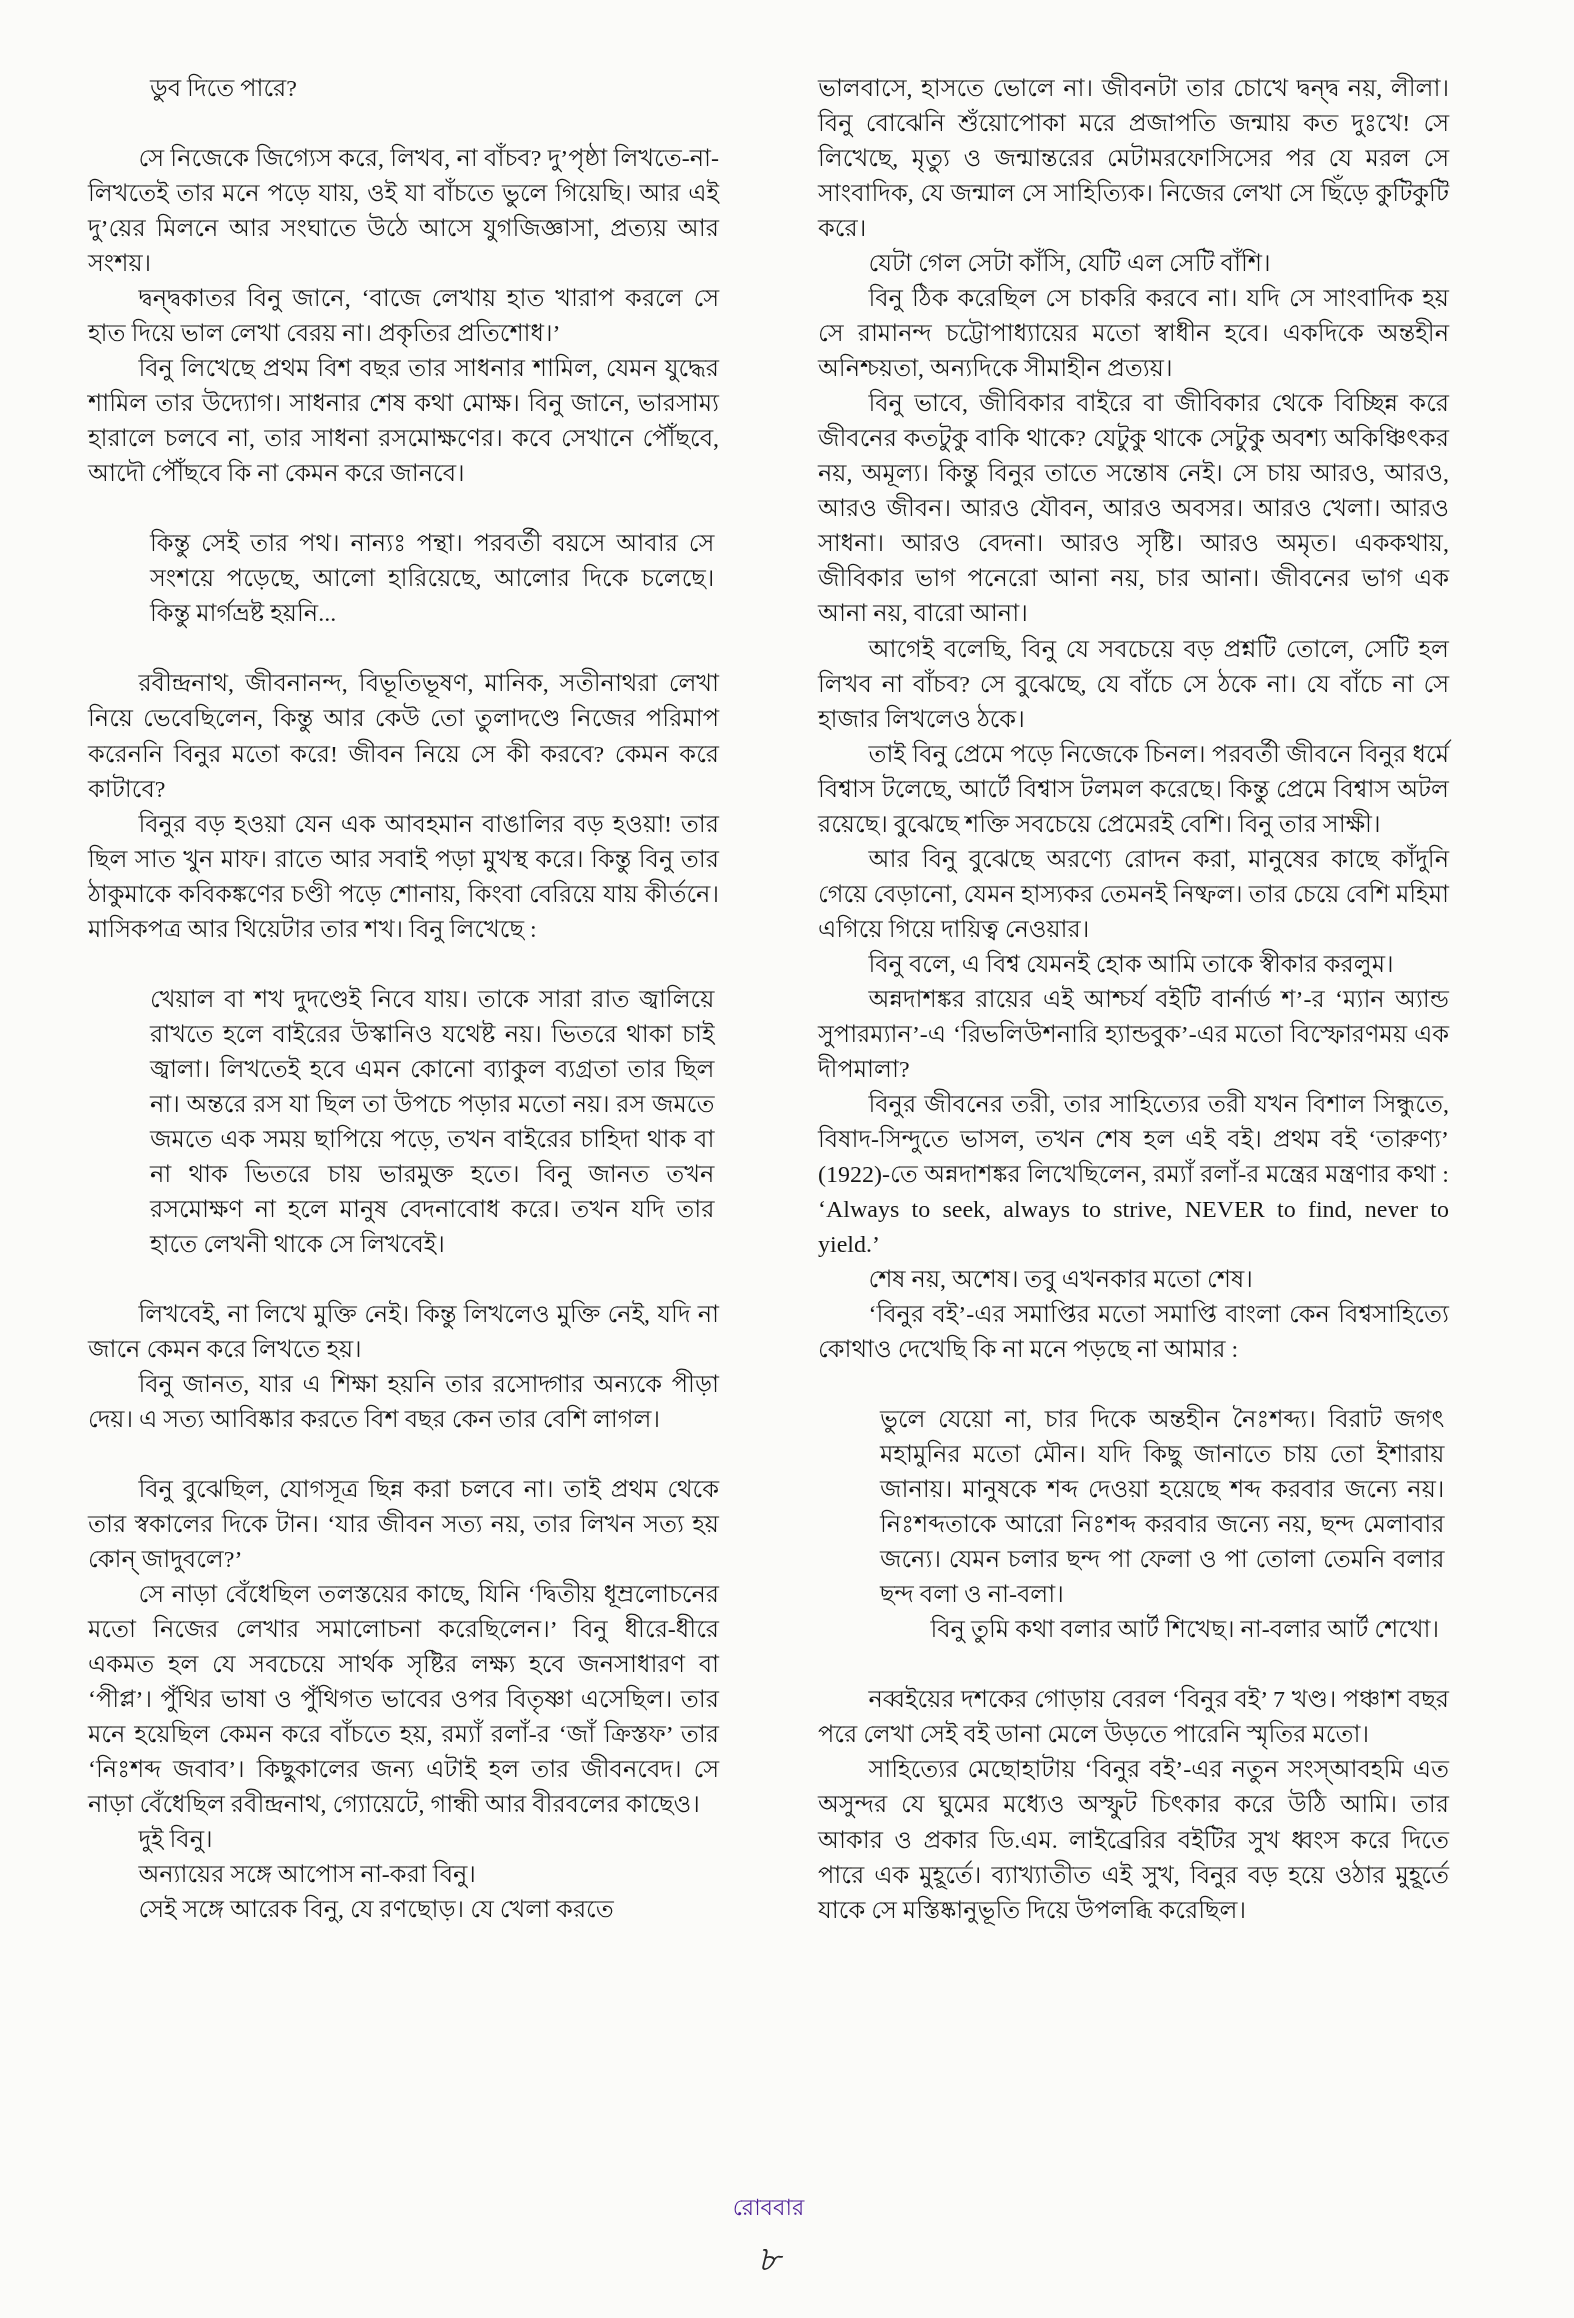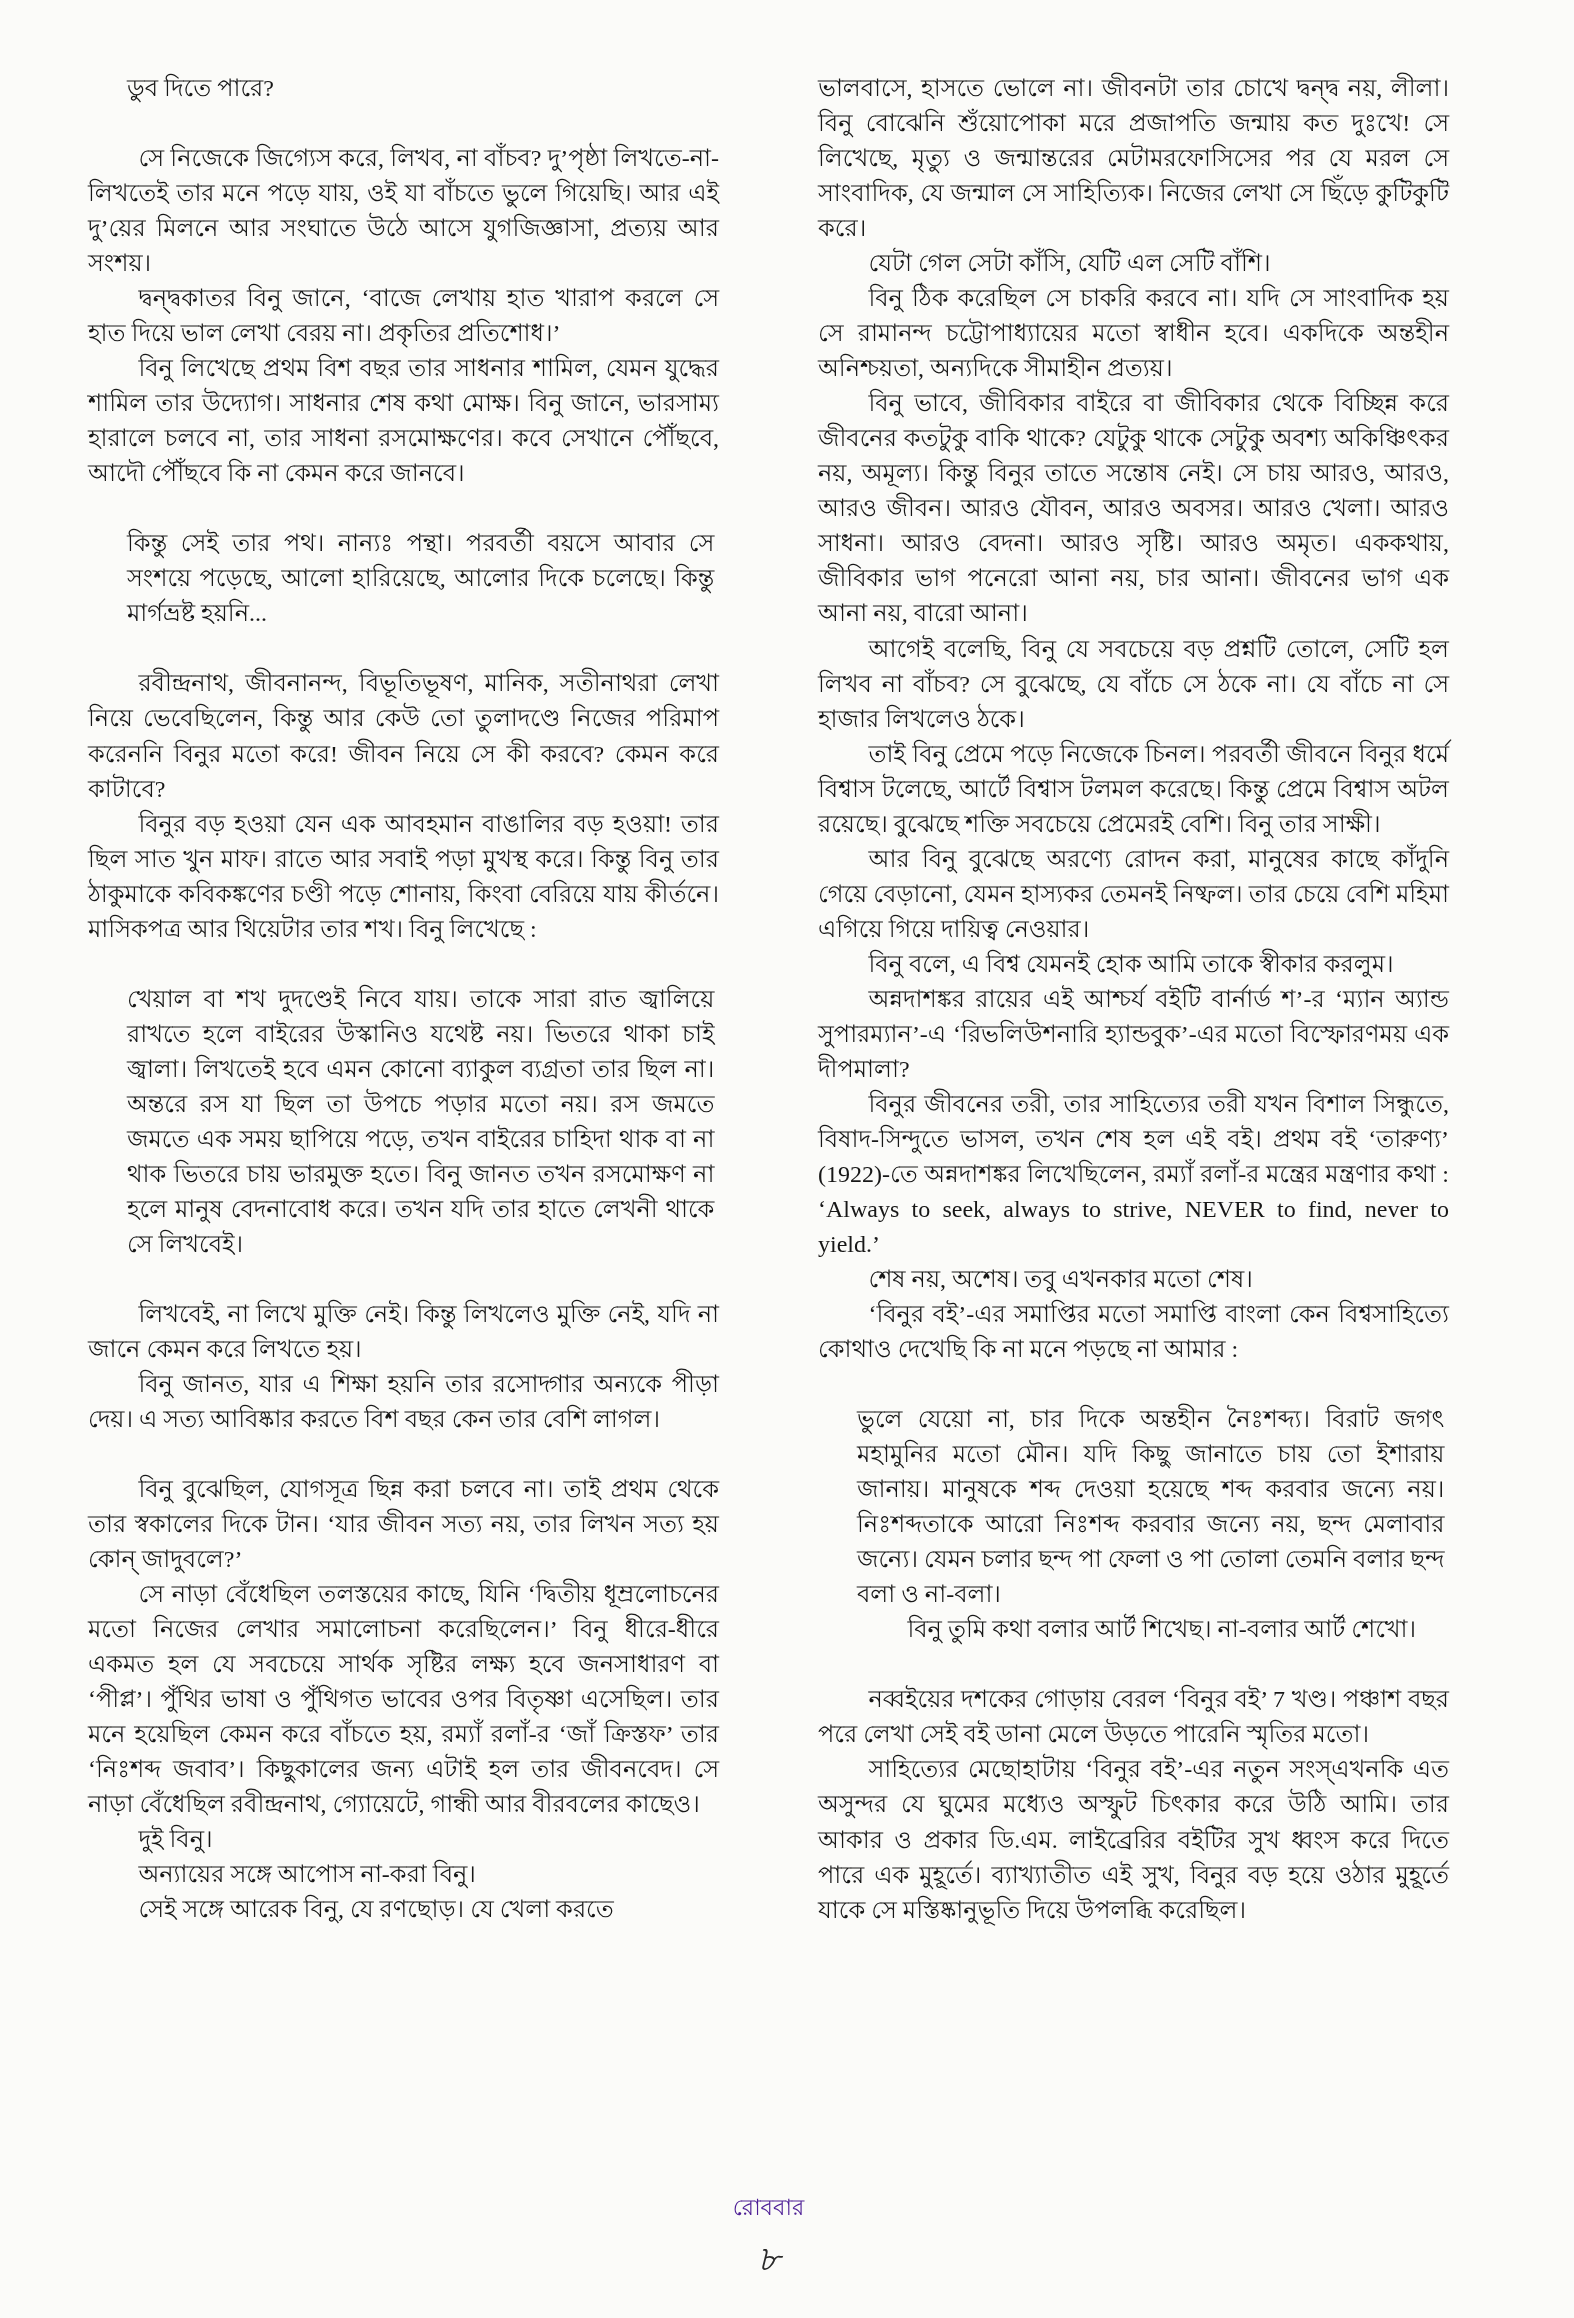--- a/index.html
+++ b/index.html
@@ -27,21 +27,21 @@
   .column {
     flex: 1 1 0;
     font-size: 24px;
     line-height: 1.46;
     text-align: justify;
   }
   p.block { margin: 0; }
   p.para { text-indent: 2.1em; }
   p.cont { text-indent: 0; }
   p.indent { text-indent: 2.1em; }
-  p.quote { margin-left: 39px; margin-right: 4.6px; }
+  p.quote { margin-left: 62px; margin-right: 4.6px; }
   p.gap-above { margin-top: 35px; }
   p.gap-below { margin-bottom: 35px; }
   .footer {
     flex: 0 0 auto;
     text-align: center;
     padding-top: 14px;
   }
   .footer-label {
     font-size: 22.3px;
     color: #4c1d95;
@@ -84,21 +84,21 @@
         <p class="block para">তাই বিনু প্রেমে পড়ে নিজেকে চিনল। পরবর্তী জীবনে বিনুর ধর্মে বিশ্বাস টলেছে, আর্টে বিশ্বাস টলমল করেছে। কিন্তু প্রেমে বিশ্বাস অটল রয়েছে। বুঝেছে শক্তি সবচেয়ে প্রেমেরই বেশি। বিনু তার সাক্ষী।</p>
         <p class="block para">আর বিনু বুঝেছে অরণ্যে রোদন করা, মানুষের কাছে কাঁদুনি গেয়ে বেড়ানো, যেমন হাস্যকর তেমনই নিষ্ফল। তার চেয়ে বেশি মহিমা এগিয়ে গিয়ে দায়িত্ব নেওয়ার।</p>
         <p class="block para">বিনু বলে, এ বিশ্ব যেমনই হোক আমি তাকে স্বীকার করলুম।</p>
         <p class="block para">অন্নদাশঙ্কর রায়ের এই আশ্চর্য বইটি বার্নার্ড শ’-র ‘ম্যান অ্যান্ড সুপারম্যান’-এ ‘রিভলিউশনারি হ্যান্ডবুক’-এর মতো বিস্ফোরণময় এক দীপমালা?</p>
         <p class="block para">বিনুর জীবনের তরী, তার সাহিত্যের তরী যখন বিশাল সিন্ধুতে, বিষাদ-সিন্দুতে ভাসল, তখন শেষ হল এই বই। প্রথম বই ‘তারুণ্য’ (1922)-তে অন্নদাশঙ্কর লিখেছিলেন, রম্যাঁ রলাঁ-র মন্ত্রের মন্ত্রণার কথা : ‘Always to seek, always to strive, NEVER to find, never to yield.’</p>
         <p class="block para">শেষ নয়, অশেষ। তবু এখনকার মতো শেষ।</p>
         <p class="block para">‘বিনুর বই’-এর সমাপ্তির মতো সমাপ্তি বাংলা কেন বিশ্বসাহিত্যে কোথাও দেখেছি কি না মনে পড়ছে না আমার :</p>
         <p class="block quote gap-above">ভুলে যেয়ো না, চার দিকে অন্তহীন নৈঃশব্দ্য। বিরাট জগৎ মহামুনির মতো মৌন। যদি কিছু জানাতে চায় তো ইশারায় জানায়। মানুষকে শব্দ দেওয়া হয়েছে শব্দ করবার জন্যে নয়। নিঃশব্দতাকে আরো নিঃশব্দ করবার জন্যে নয়, ছন্দ মেলাবার জন্যে। যেমন চলার ছন্দ পা ফেলা ও পা তোলা তেমনি বলার ছন্দ বলা ও না-বলা।</p>
         <p class="block quote indent gap-below">বিনু তুমি কথা বলার আর্ট শিখেছ। না-বলার আর্ট শেখো।</p>
         <p class="block para">নব্বইয়ের দশকের গোড়ায় বেরল ‘বিনুর বই’ 7 খণ্ড। পঞ্চাশ বছর পরে লেখা সেই বই ডানা মেলে উড়তে পারেনি স্মৃতির মতো।</p>
-        <p class="block para">সাহিত্যের মেছোহাটায় ‘বিনুর বই’-এর নতুন সংস্এখনকি এত অসুন্দর যে ঘুমের মধ্যেও অস্ফুট চিৎকার করে উঠি আমি। তার আকার ও প্রকার ডি.এম. লাইব্রেরির বইটির সুখ ধ্বংস করে দিতে পারে এক মুহূর্তে। ব্যাখ্যাতীত এই সুখ, বিনুর বড় হয়ে ওঠার মুহূর্তে যাকে সে মস্তিষ্কানুভূতি দিয়ে উপলব্ধি করেছিল।</p>
+        <p class="block para">সাহিত্যের মেছোহাটায় ‘বিনুর বই’-এর নতুন সংস্আবহমি এত অসুন্দর যে ঘুমের মধ্যেও অস্ফুট চিৎকার করে উঠি আমি। তার আকার ও প্রকার ডি.এম. লাইব্রেরির বইটির সুখ ধ্বংস করে দিতে পারে এক মুহূর্তে। ব্যাখ্যাতীত এই সুখ, বিনুর বড় হয়ে ওঠার মুহূর্তে যাকে সে মস্তিষ্কানুভূতি দিয়ে উপলব্ধি করেছিল।</p>
       </div>
   </div>
   <div class="footer">
     <div class="footer-label">রোববার</div>
     <div class="page-number">৮</div>
   </div>
 </div>
 
 
 </body></html>

